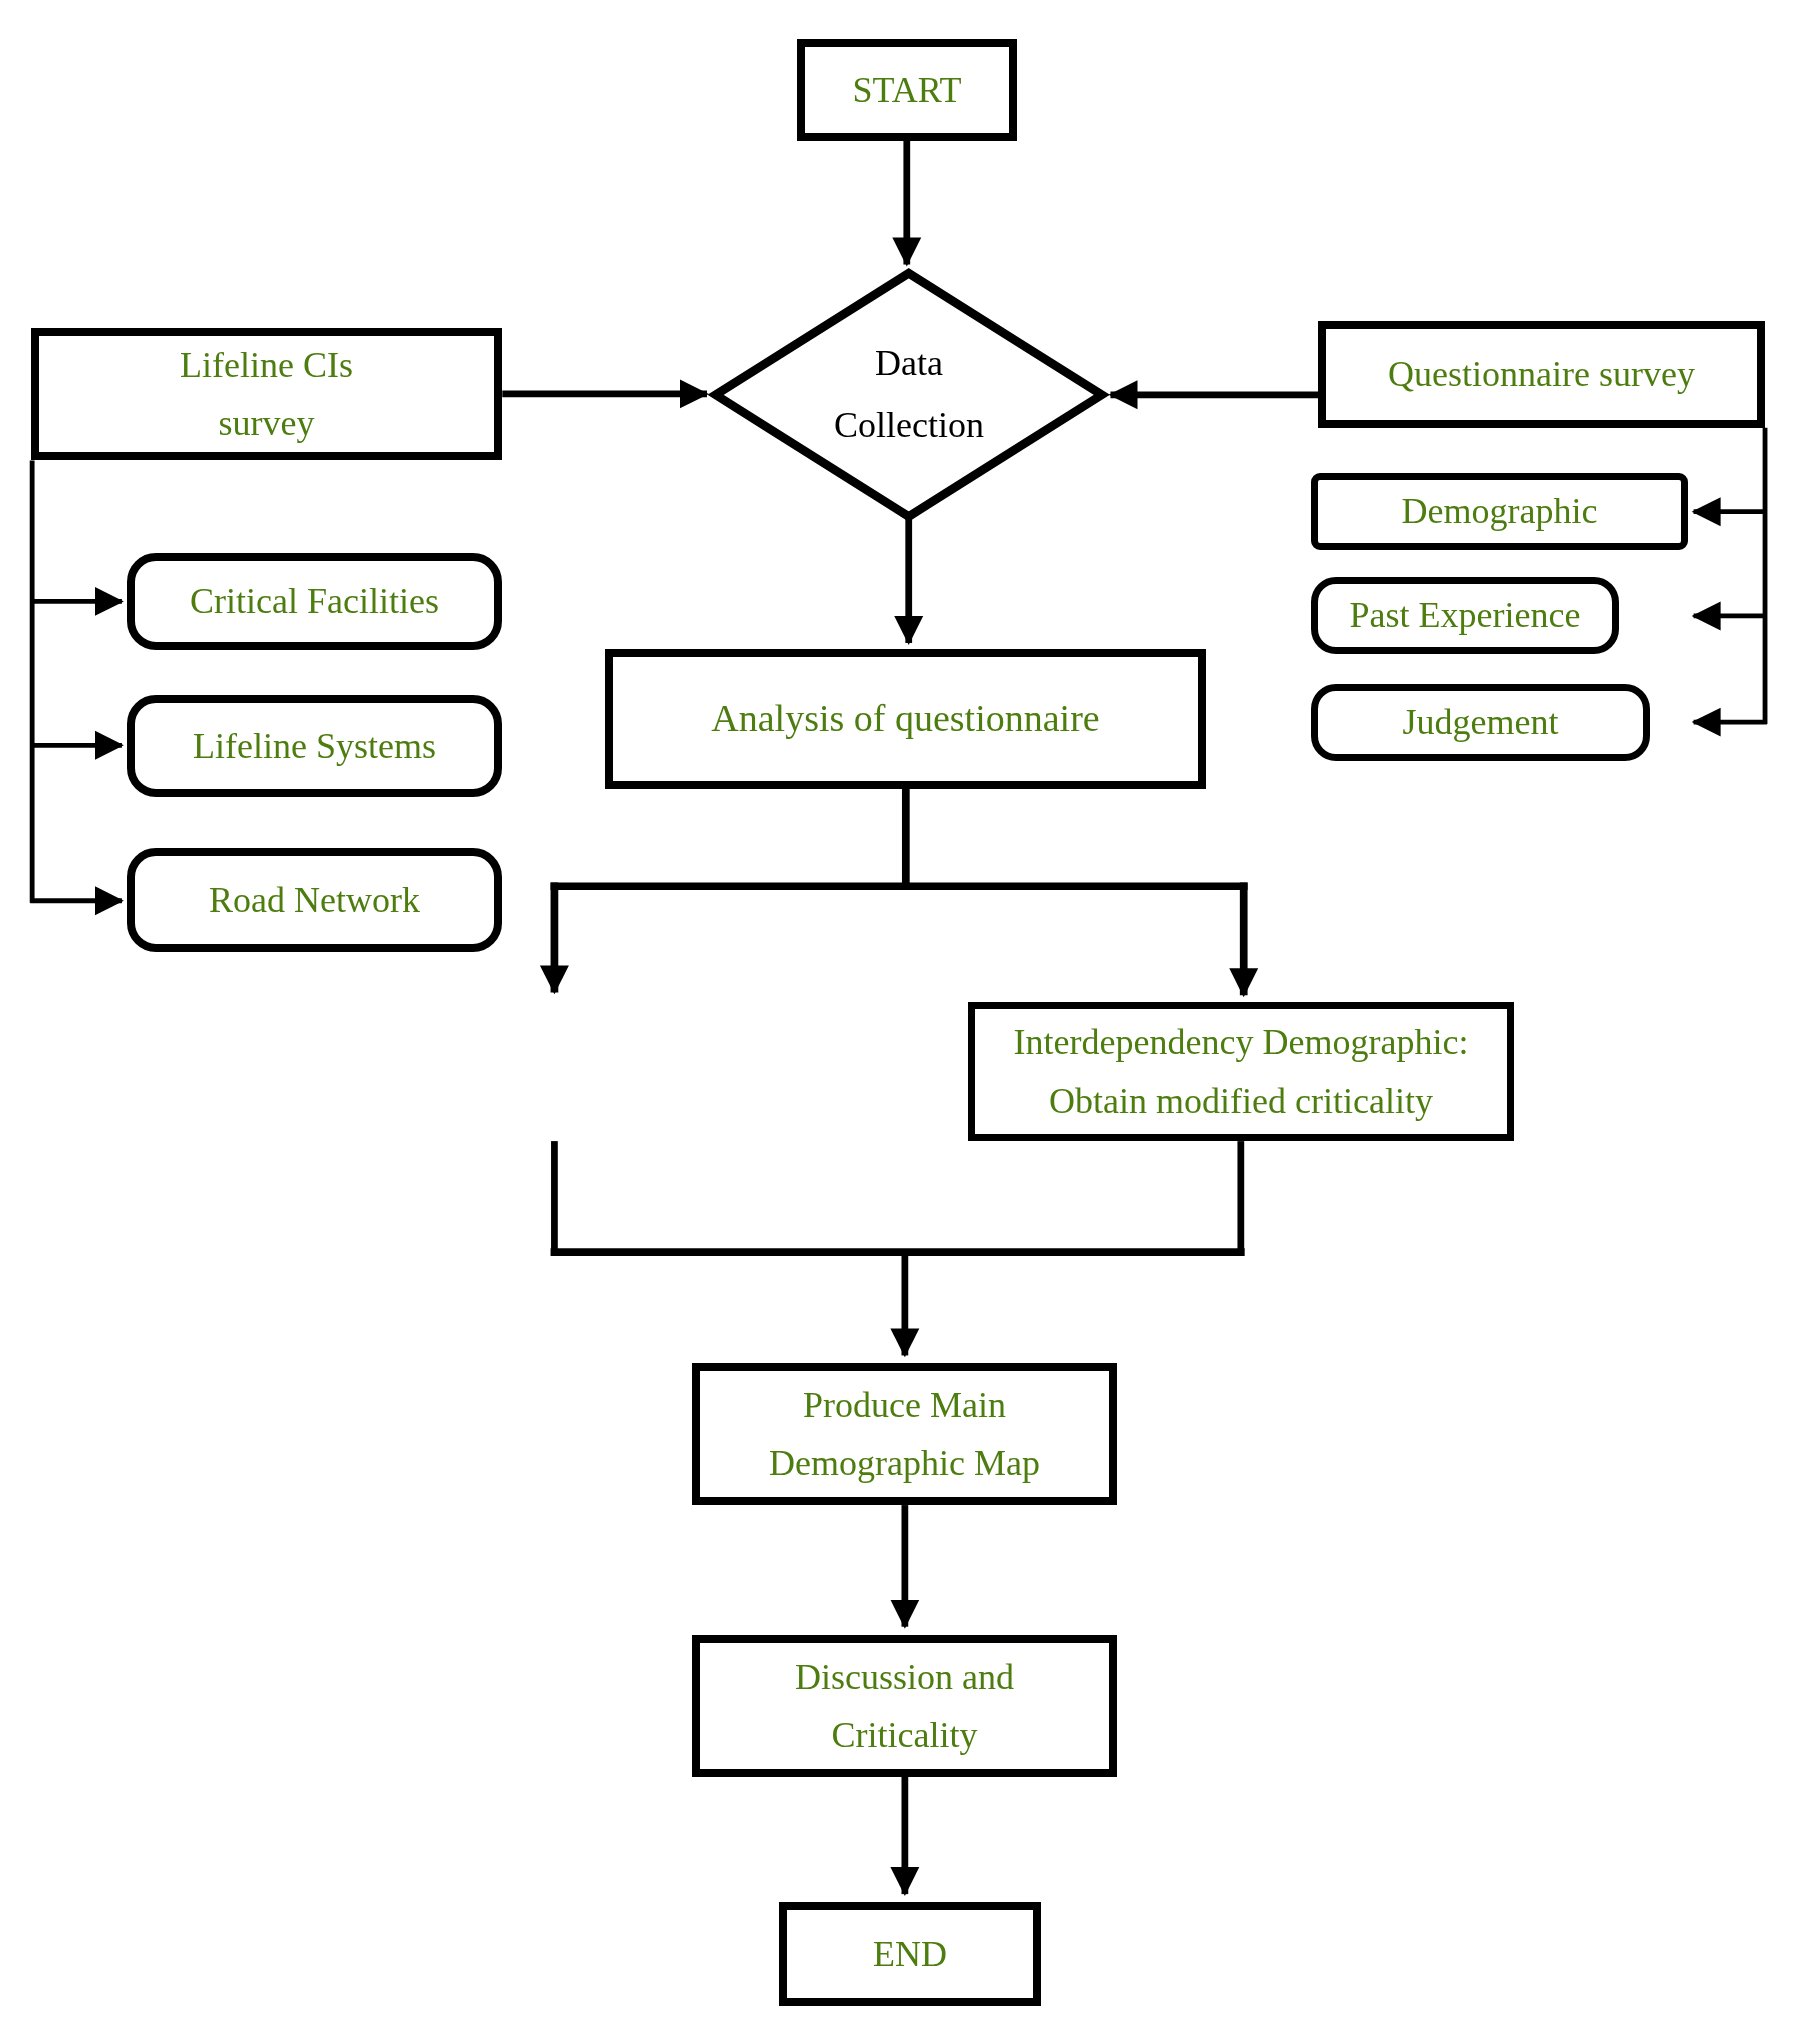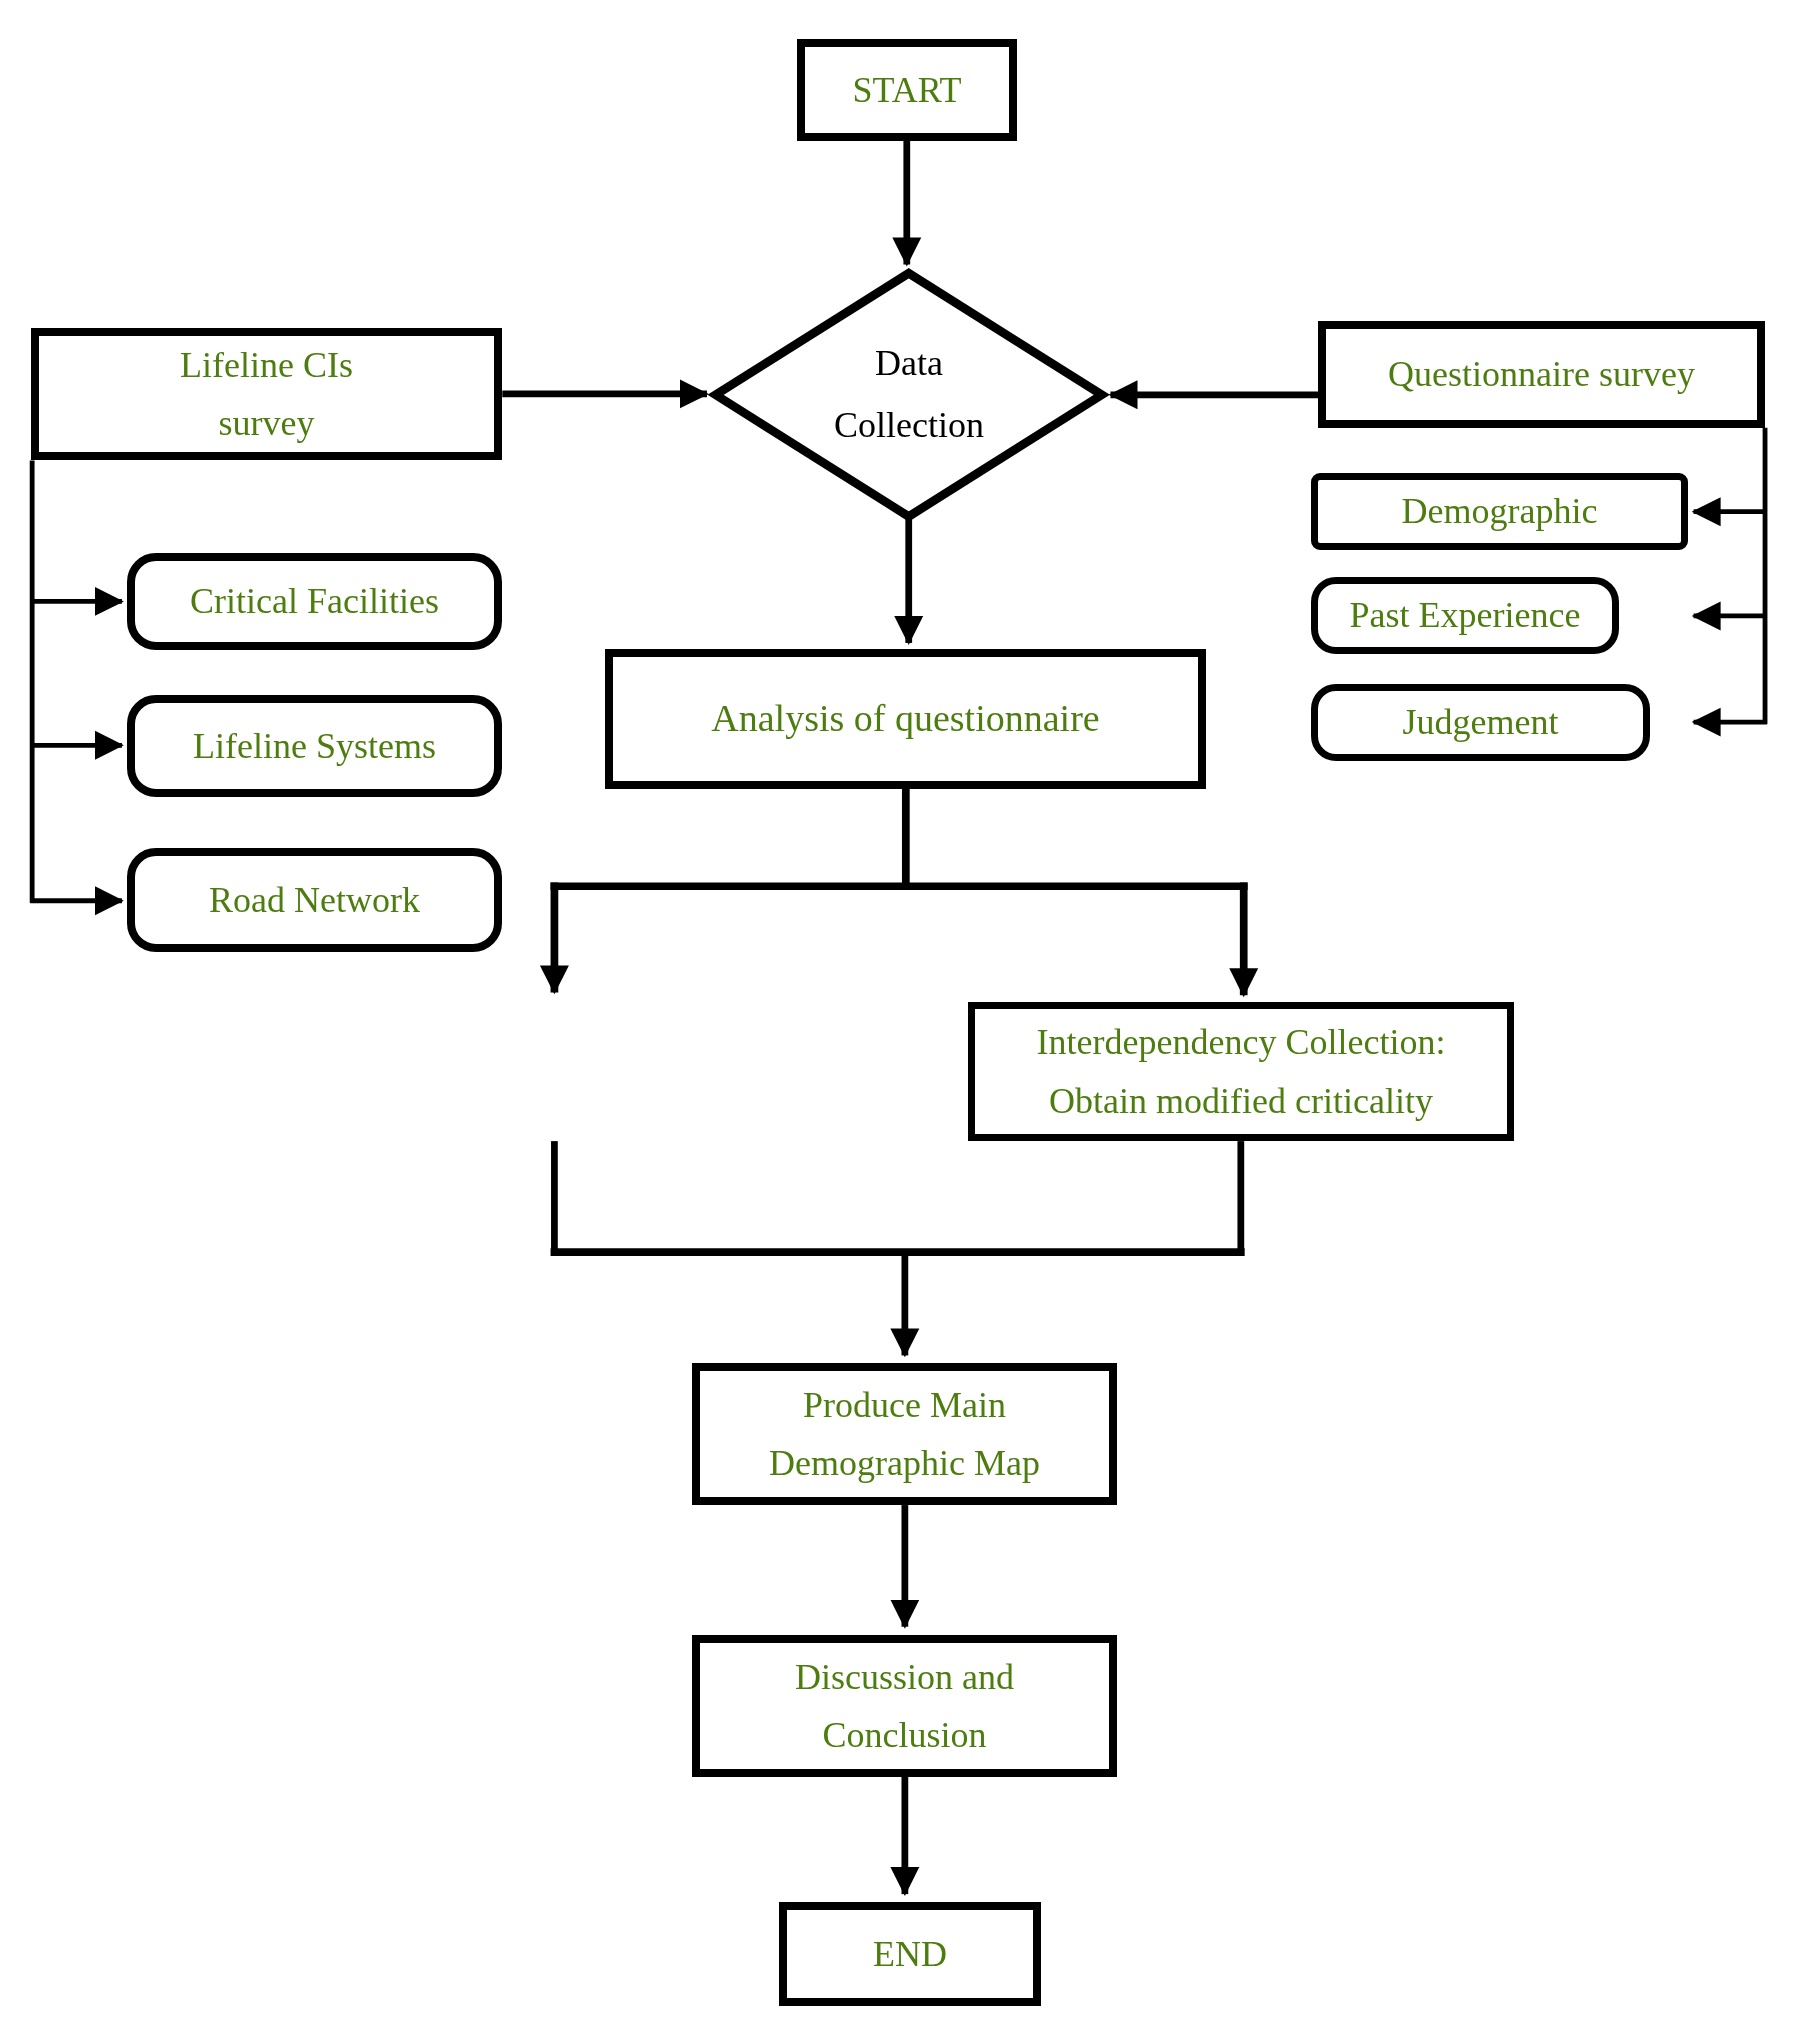--- a/index.html
+++ b/index.html
@@ -151,32 +151,32 @@
   <div class="node rounded thin-border" style="left:1311px; top:684px; width:339px; height:77px; border-radius:25px;">
     <span class="node-label">Judgement</span>
   </div>
 
   <div class="node big-label" style="left:605px; top:649px; width:601px; height:140px;">
     <span class="node-label">Analysis of questionnaire</span>
   </div>
 
 
   <div class="node thin-border" style="left:968px; top:1002px; width:546px; height:139px;">
-    <span class="node-label">Interdependency Collection:
+    <span class="node-label">Interdependency Demographic:
 Obtain modified criticality</span>
   </div>
 
   <div class="node" style="left:692px; top:1363px; width:425px; height:142px;">
     <span class="node-label">Produce Main
 Demographic Map</span>
   </div>
 
   <div class="node" style="left:692px; top:1635px; width:425px; height:142px;">
     <span class="node-label">Discussion and
-Conclusion</span>
+Criticality</span>
   </div>
 
   <div class="node" style="left:779px; top:1902px; width:262px; height:104px;">
     <span class="node-label">END</span>
   </div>
 
 </div>
 
 
 </body></html>

